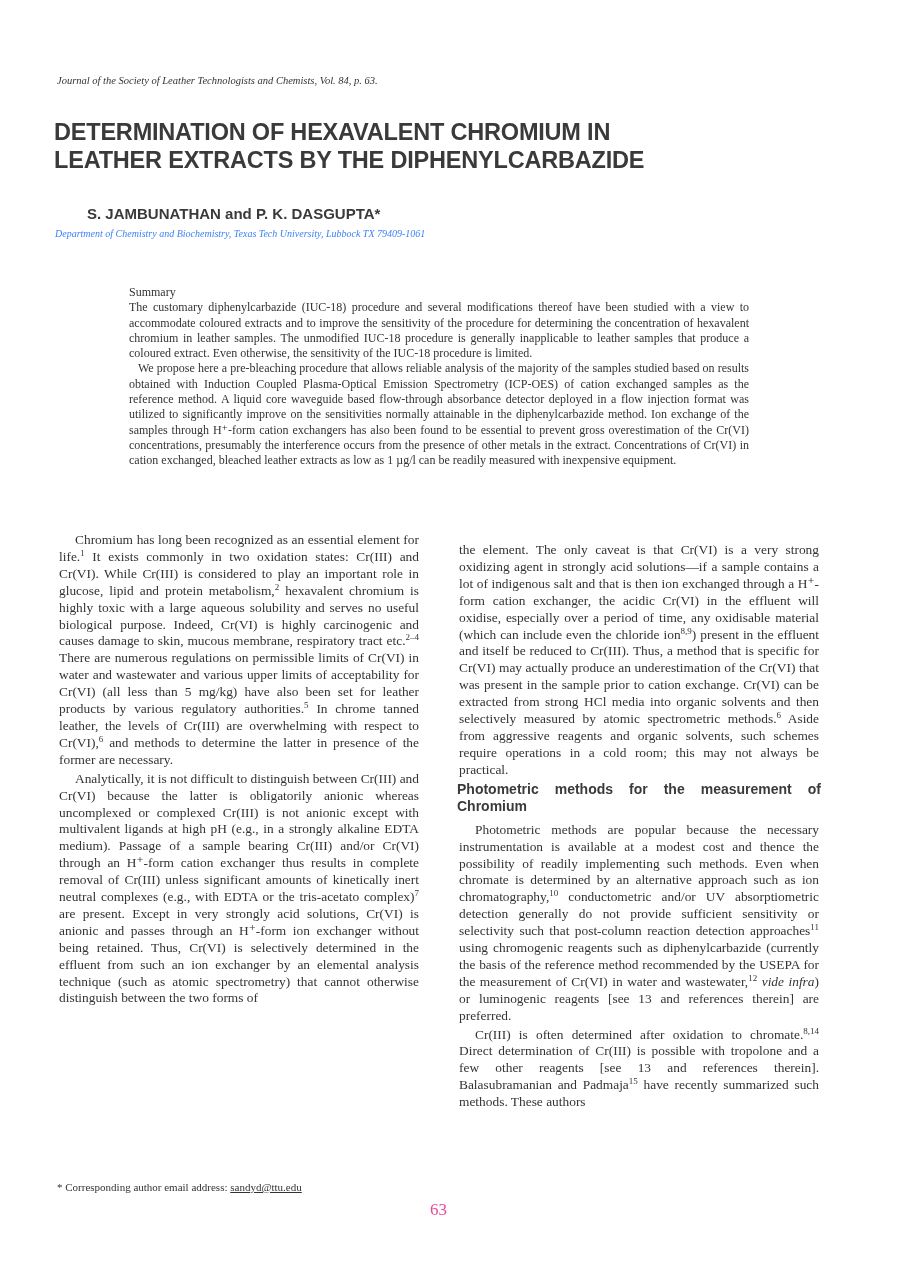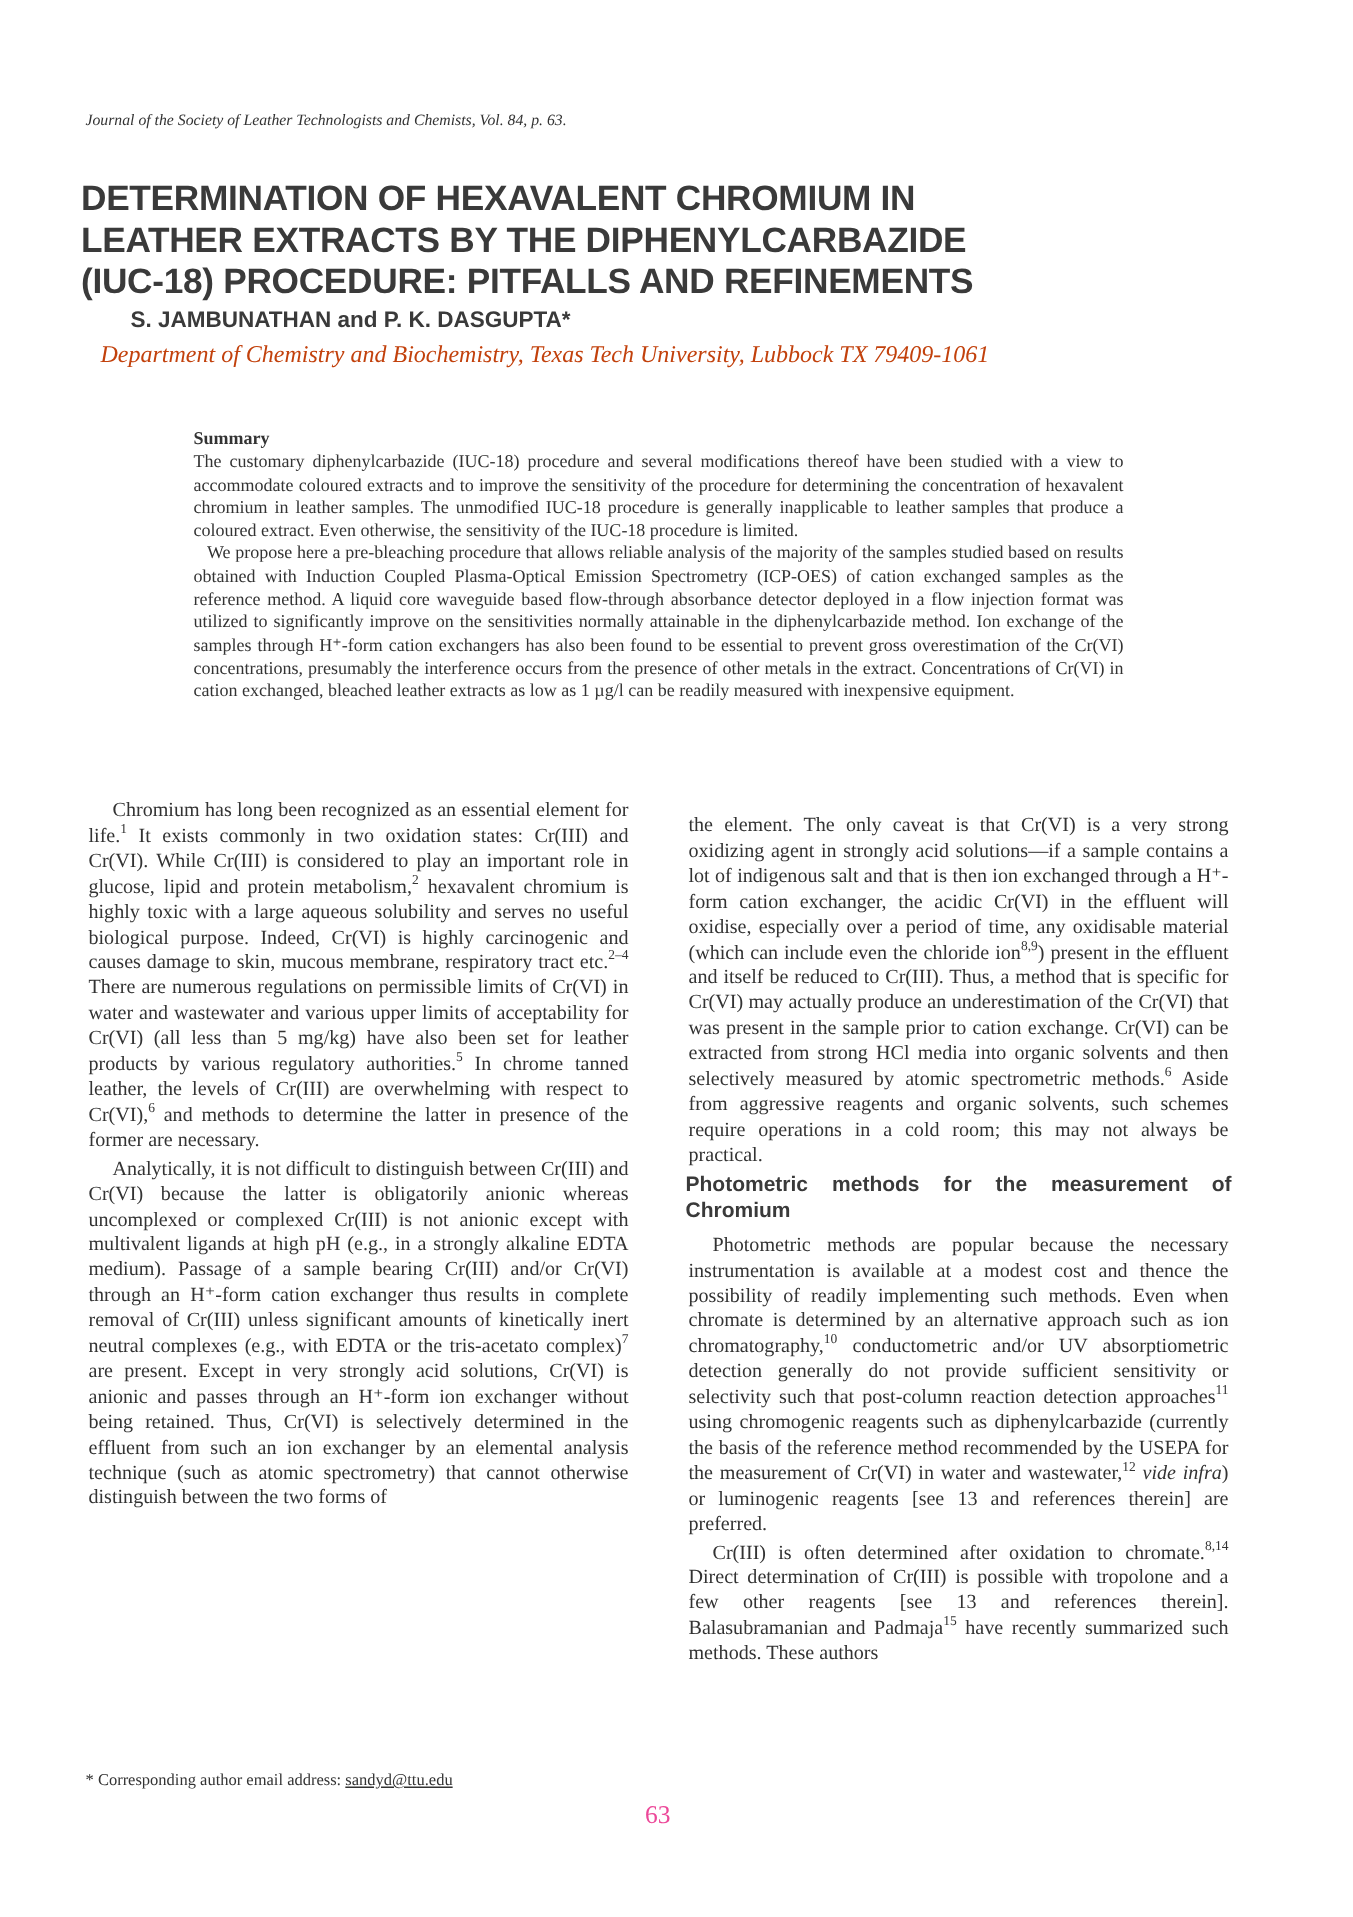--- a/index.html
+++ b/index.html
@@ -18,27 +18,27 @@
     font-weight: bold; font-size: 23.5px; line-height: 27.5px;
     color: #3a3a3a; letter-spacing: -0.2px;
   }
   .authors {
     position: absolute; left: 55px; top: 205px;
     font-family: "Liberation Sans", "DejaVu Sans", sans-serif;
     font-weight: bold; font-size: 15px; color: #3a3a3a; margin-left: 32px;
   }
   .affiliation {
     position: absolute; left: 55px; top: 228px;
-    font-style: italic; font-size: 16px; color: #c2410c; margin-left: 12px;
+    font-style: italic; font-size: 10px; color: #3b82f6;
   }
   .summary {
     position: absolute; left: 129px; top: 285px; width: 620px;
     font-size: 12px; line-height: 15.3px; text-align: justify; color: #333;
   }
-  .summary .summary-heading { font-weight: bold; display: block; }
+  .summary .summary-heading { font-weight: normal; display: block; }
   .summary p { margin: 0; }
   .summary p.indent { text-indent: 9px; }
   .col {
     position: absolute; top: 530px; width: 364px;
     font-size: 13.4px; line-height: 16.9px; text-align: justify; color: #333;
   }
   .col-left { left: 57px; }
   .col-right { left: 457px; top: 540px; }
   .col h2 {
     font-family: "Liberation Sans", "DejaVu Sans", sans-serif;
@@ -61,21 +61,20 @@
   }
 </style>
 </head>
 <body>
 
 <div class="journal-line">Journal of the Society of Leather Technologists and Chemists, Vol. 84, p. 63.</div>
 
 <div class="title">
   <div>DETERMINATION OF HEXAVALENT CHROMIUM IN</div>
   <div>LEATHER EXTRACTS BY THE DIPHENYLCARBAZIDE</div>
-  <div>(IUC-18) PROCEDURE: PITFALLS AND REFINEMENTS</div>
 </div>
 
 <div class="authors">S. JAMBUNATHAN and P. K. DASGUPTA*</div>
 <div class="affiliation">Department of Chemistry and Biochemistry, Texas Tech University, Lubbock TX 79409-1061</div>
 
 <div class="summary">
   <span class="summary-heading">Summary</span>
   <p>The customary diphenylcarbazide (IUC-18) procedure and several modifications thereof have been studied with a view to accommodate coloured extracts and to improve the sensitivity of the procedure for determining the concentration of hexavalent chromium in leather samples. The unmodified IUC-18 procedure is generally inapplicable to leather samples that produce a coloured extract. Even otherwise, the sensitivity of the IUC-18 procedure is limited.</p>
   <p class="indent">We propose here a pre-bleaching procedure that allows reliable analysis of the majority of the samples studied based on results obtained with Induction Coupled Plasma-Optical Emission Spectrometry (ICP-OES) of cation exchanged samples as the reference method. A liquid core waveguide based flow-through absorbance detector deployed in a flow injection format was utilized to significantly improve on the sensitivities normally attainable in the diphenylcarbazide method. Ion exchange of the samples through H⁺-form cation exchangers has also been found to be essential to prevent gross overestimation of the Cr(VI) concentrations, presumably the interference occurs from the presence of other metals in the extract. Concentrations of Cr(VI) in cation exchanged, bleached leather extracts as low as 1 µg/l can be readily measured with inexpensive equipment.</p>
 </div>

